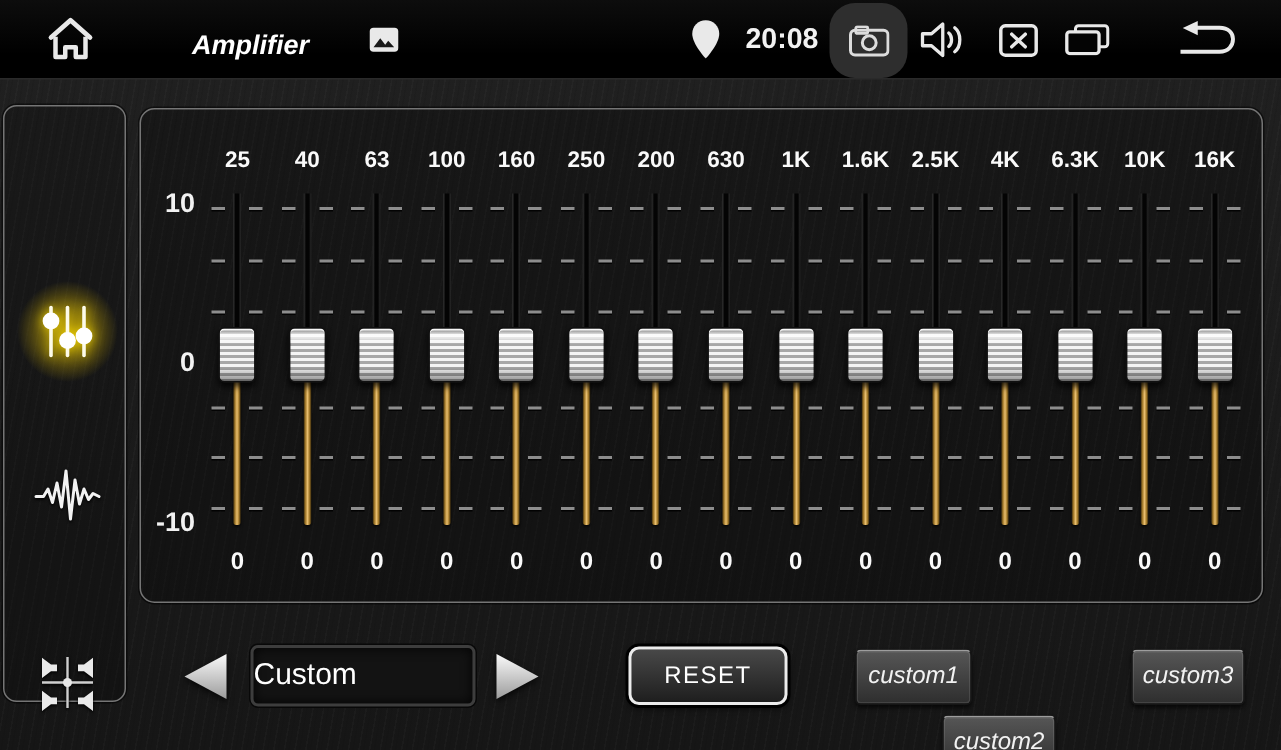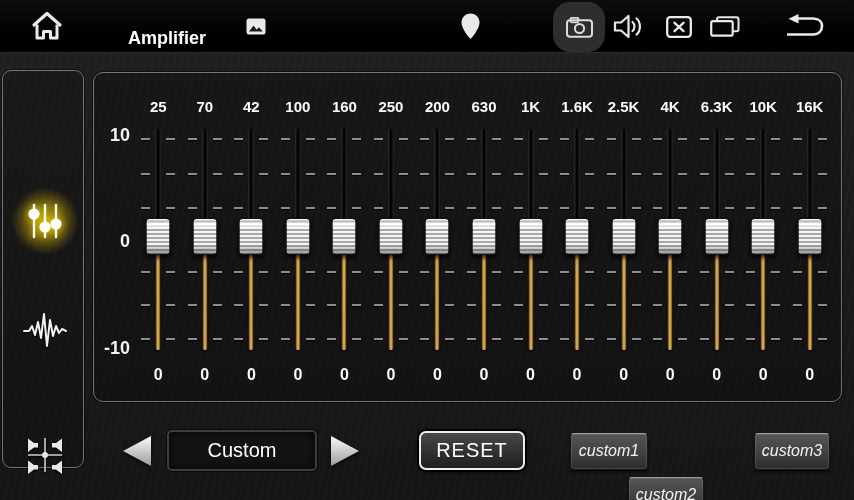--- a/index.html
+++ b/index.html
@@ -12,22 +12,22 @@
       linear-gradient(180deg,#212121,#161616);
     color:#fff;
   }
   .abs { position:absolute; }
 
   
   .topbar { position:absolute; left:0; top:0; width:854px; height:53px;
     background:linear-gradient(180deg,#0d0d0d,#000 70%);
     border-bottom:1px solid #2a2a2a; z-index:5; }
   .topbar svg { display:block; }
-  .tb-title { position:absolute; left:128px; top:12px; height:53px; line-height:53px;
-    font-size:18px; font-weight:bold; color:#fff; }
+  .tb-title { position:absolute; left:128px; top:4px; height:53px; line-height:53px;
+    font-size:18px; font-weight:bold; color:#fff;font-style:italic; }
   .tb-time { position:absolute; left:497px; top:0; height:53px; line-height:53px;
     font-size:19px; font-weight:bold; color:#f2f2f2; }
   .cam-pill { position:absolute; left:553px; top:2px; width:52px; height:50px;
     background:#2e2e2e; border-radius:17px; }
   .cam-pill svg { margin:15px 0 0 13px; }
 
   
   .side-panel { position:absolute; left:2px; top:70px; width:82px; height:398px;
     border:1px solid #757575; border-radius:9px;
     background:rgba(8,8,8,.25); box-shadow:0 0 0 1px rgba(0,0,0,.55); }
@@ -71,26 +71,26 @@
       linear-gradient(180deg, rgba(0,0,0,.30), rgba(255,255,255,.55) 10%, rgba(255,255,255,.75) 18%, rgba(255,255,255,0) 30%, rgba(0,0,0,0) 72%, rgba(0,0,0,.40)),
       repeating-linear-gradient(180deg,#f5f5f5 0 2px,#a8a8a8 2px 4px);
     box-shadow:0 3px 4px rgba(0,0,0,.75), inset 0 1px 0 rgba(255,255,255,.9); }
 
   
   .arrow-btn { position:absolute; top:434px; width:34px; height:34px; cursor:pointer; }
   .arr-left { left:120px; } .arr-right { left:328px; }
   .preset-box { position:absolute; left:167px; top:430px; width:150px; height:41px;
     background:#131313; border:2px solid #3d3d3d; border-radius:5px;
     box-shadow:inset 0 0 8px rgba(0,0,0,.9), 0 0 0 1px #080808;
-    color:#fff; font-size:20px; text-align:center; line-height:37px; }
+    color:#fff; font-size:20px; line-height:37px; }
   .reset-btn { position:absolute; left:419px; top:431px; width:106px; height:39px;
     border:2px solid #ececec; border-radius:7px;
     background:linear-gradient(180deg,#484848,#1e1e1e);
     box-shadow:0 0 0 2px #000, 0 2px 4px rgba(0,0,0,.8);
-    color:#fff; font-size:20px; letter-spacing:1px; text-align:center; line-height:35px; cursor:pointer; }
+    color:#fff; font-size:16px; letter-spacing:1px; text-align:center; line-height:35px; cursor:pointer; }
   .custom-btn { position:absolute; top:433px; height:37px; border-radius:4px;
     background:linear-gradient(180deg,#565656,#2e2e2e);
     border:1px solid #151515; border-top:1px solid #9d9d9d;
     box-shadow:inset 0 0 0 1px rgba(255,255,255,.10), 0 2px 3px rgba(0,0,0,.65);
     color:#f2f2f2; font-size:16px; text-align:center; line-height:34px; cursor:pointer;font-style:italic; }
   .c1 { left:570px; width:78px; } .c2 { left:628px; width:76px;margin-top:44px; } .c3 { left:754px; width:76px; }
 </style>
 </head>
 <body>
 
@@ -106,20 +106,21 @@
     <svg width="20" height="17" viewBox="0 0 20 17">
       <rect x="0.5" y="0.5" width="19" height="16" rx="2.5" fill="#e9e9e9"></rect>
       <path d="M3 13.5 L7.5 7.5 L10.8 11.8 L12.8 9.2 L16.8 13.5 Z" fill="#1a1a1a"></path>
     </svg>
   </div>
   <div class="abs" style="left:461px;top:13px;">
     <svg width="19" height="27" viewBox="0 0 19 27">
       <path d="M9.5 0.5 C4.3 0.5 0.5 4.6 0.5 9.5 C0.5 16.6 9.5 26 9.5 26 C9.5 26 18.5 16.6 18.5 9.5 C18.5 4.6 14.7 0.5 9.5 0.5 Z" fill="#e9e9e9"></path>
     </svg>
   </div>
+  <div class="tb-time">20:08</div>
   <div class="cam-pill">
     <svg width="27" height="21" viewBox="0 0 27 21">
       <rect x="4.5" y="0.8" width="8" height="4.5" rx="1.2" fill="none" stroke="#dcdcdc" stroke-width="1.8"></rect>
       <rect x="1" y="3.2" width="25" height="16.5" rx="3" fill="none" stroke="#dcdcdc" stroke-width="2"></rect>
       <circle cx="13.5" cy="11.5" r="4.6" fill="none" stroke="#dcdcdc" stroke-width="2"></circle>
     </svg>
   </div>
   <div class="abs" style="left:613px;top:13px;">
     <svg width="30" height="27" viewBox="0 0 30 27">
       <path d="M2 9.5 H8 L15.5 3 V24 L8 17.5 H2 Z" fill="none" stroke="#e9e9e9" stroke-width="2.2" stroke-linejoin="round"></path>
@@ -197,37 +198,37 @@
           <div class="tick t5"></div>
           <div class="tick t6"></div>
           <div class="track-up"></div>
           <div class="track-down"></div>
           <div class="knob"></div>
         </div>
         <div class="value">0</div>
       </div>
 
       <div class="band">
-        <div class="freq">70</div>
-        <div class="slider">
-          <div class="tick t1"></div>
-          <div class="tick t2"></div>
-          <div class="tick t3"></div>
-          <div class="tick t4"></div>
-          <div class="tick t5"></div>
-          <div class="tick t6"></div>
-          <div class="track-up"></div>
-          <div class="track-down"></div>
-          <div class="knob"></div>
-        </div>
-        <div class="value">0</div>
-      </div>
-
-      <div class="band">
-        <div class="freq">42</div>
+        <div class="freq">40</div>
+        <div class="slider">
+          <div class="tick t1"></div>
+          <div class="tick t2"></div>
+          <div class="tick t3"></div>
+          <div class="tick t4"></div>
+          <div class="tick t5"></div>
+          <div class="tick t6"></div>
+          <div class="track-up"></div>
+          <div class="track-down"></div>
+          <div class="knob"></div>
+        </div>
+        <div class="value">0</div>
+      </div>
+
+      <div class="band">
+        <div class="freq">63</div>
         <div class="slider">
           <div class="tick t1"></div>
           <div class="tick t2"></div>
           <div class="tick t3"></div>
           <div class="tick t4"></div>
           <div class="tick t5"></div>
           <div class="tick t6"></div>
           <div class="track-up"></div>
           <div class="track-down"></div>
           <div class="knob"></div>

